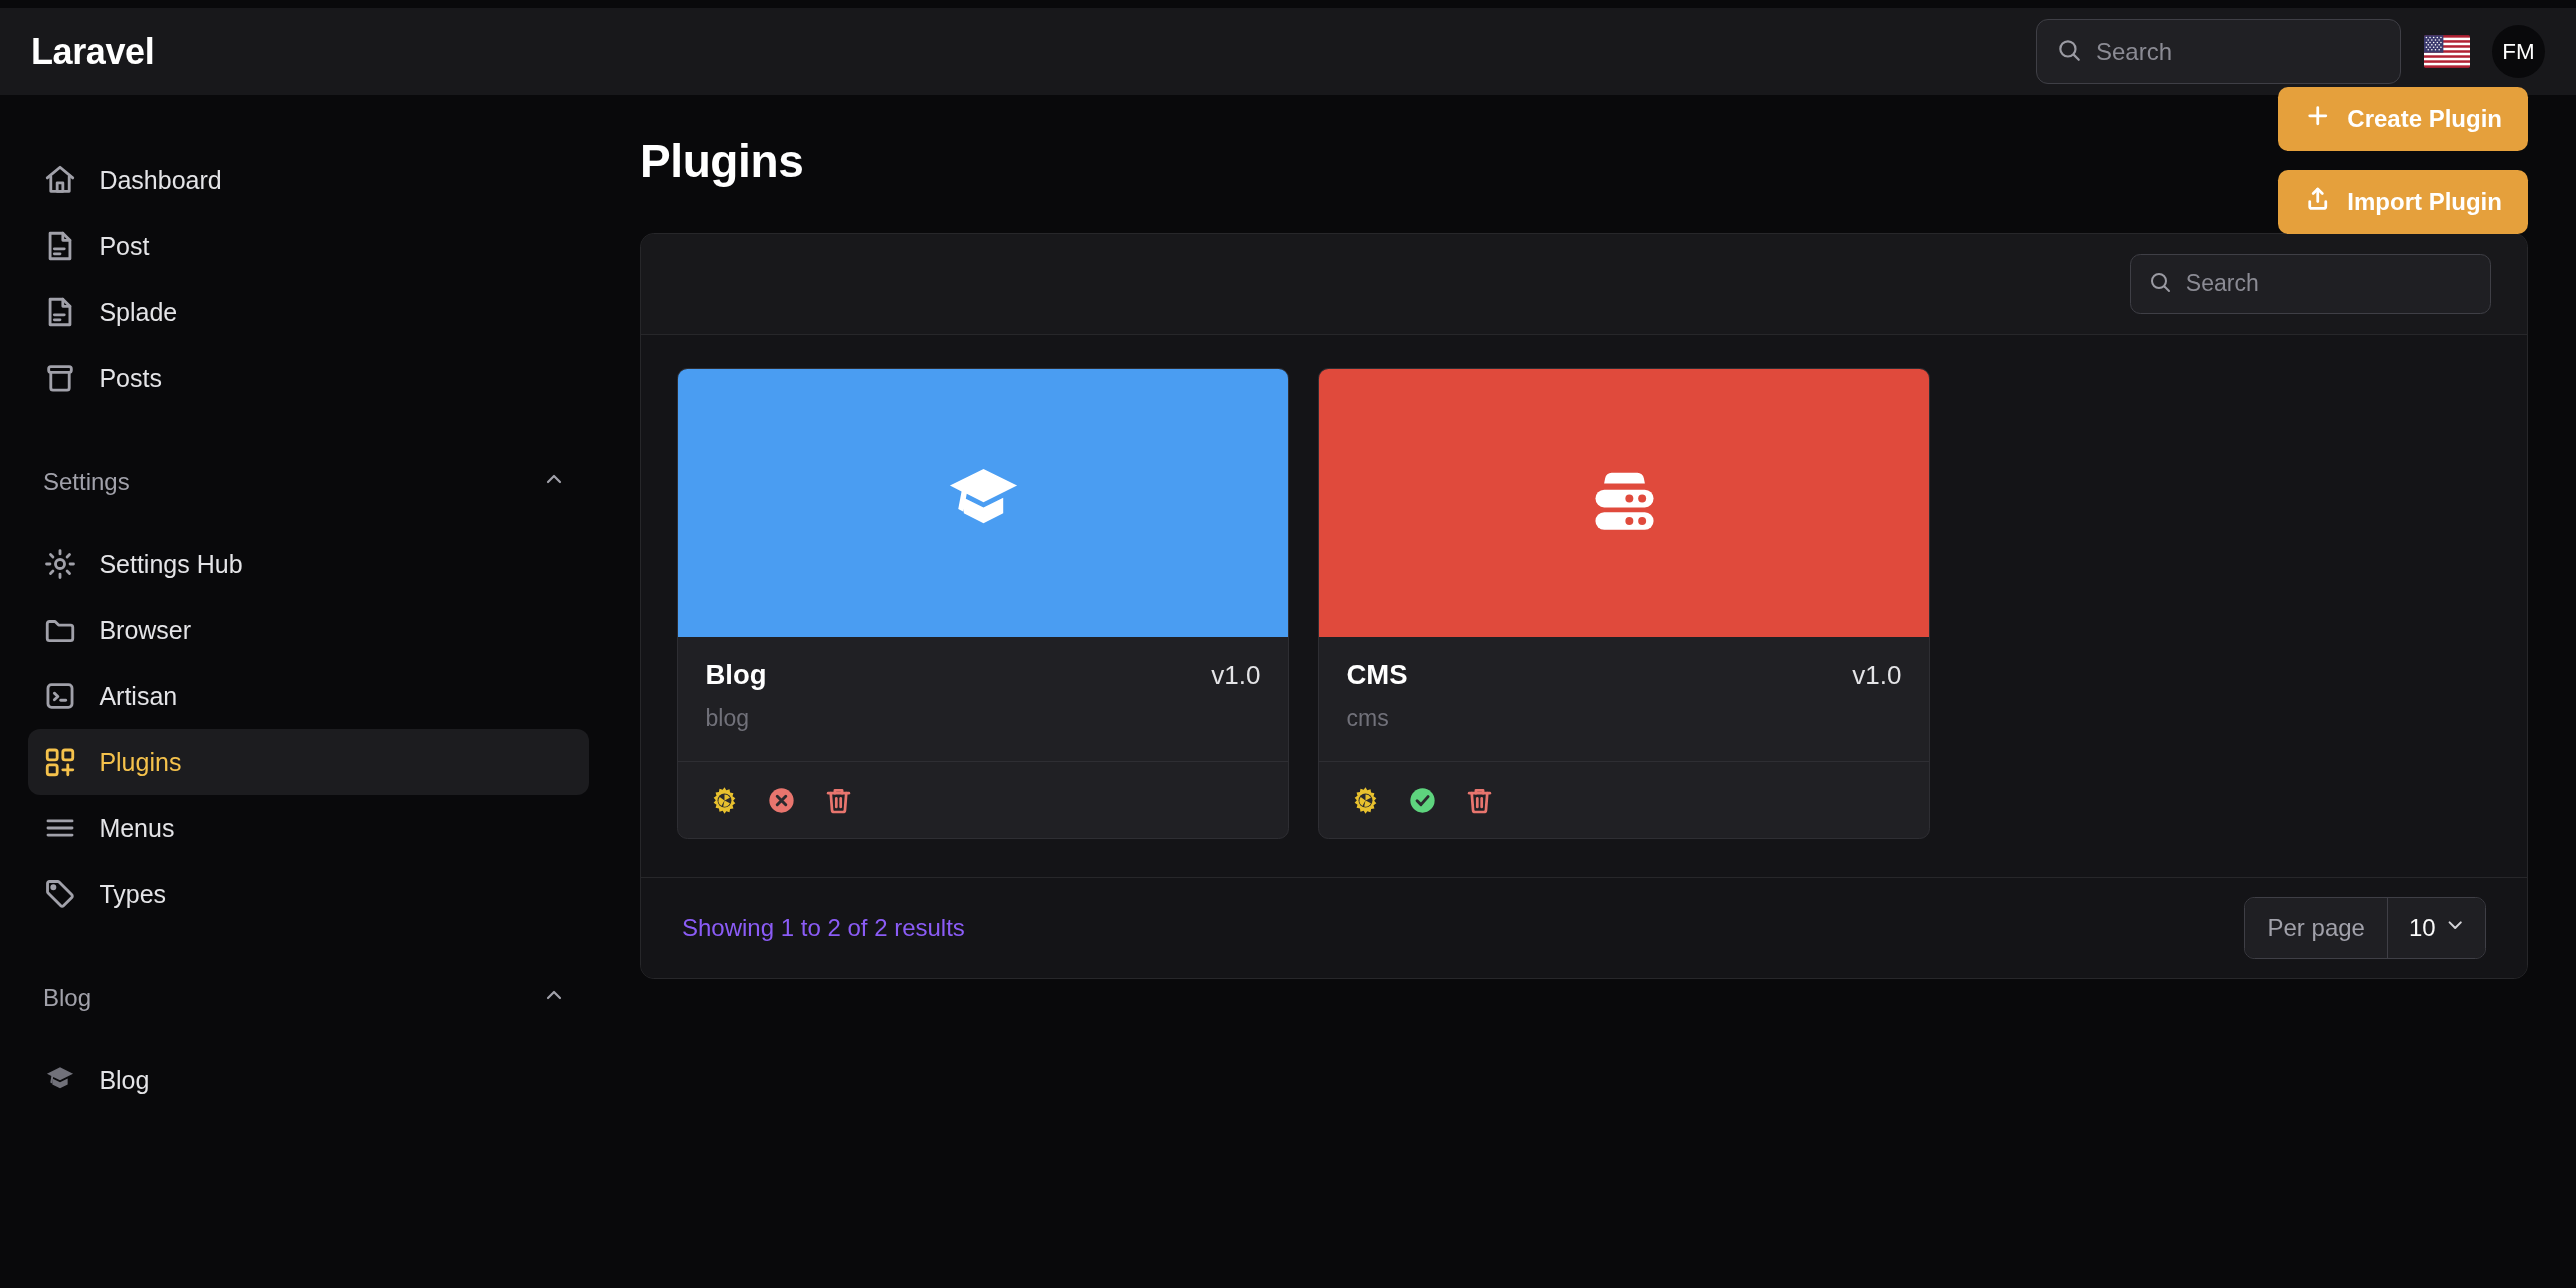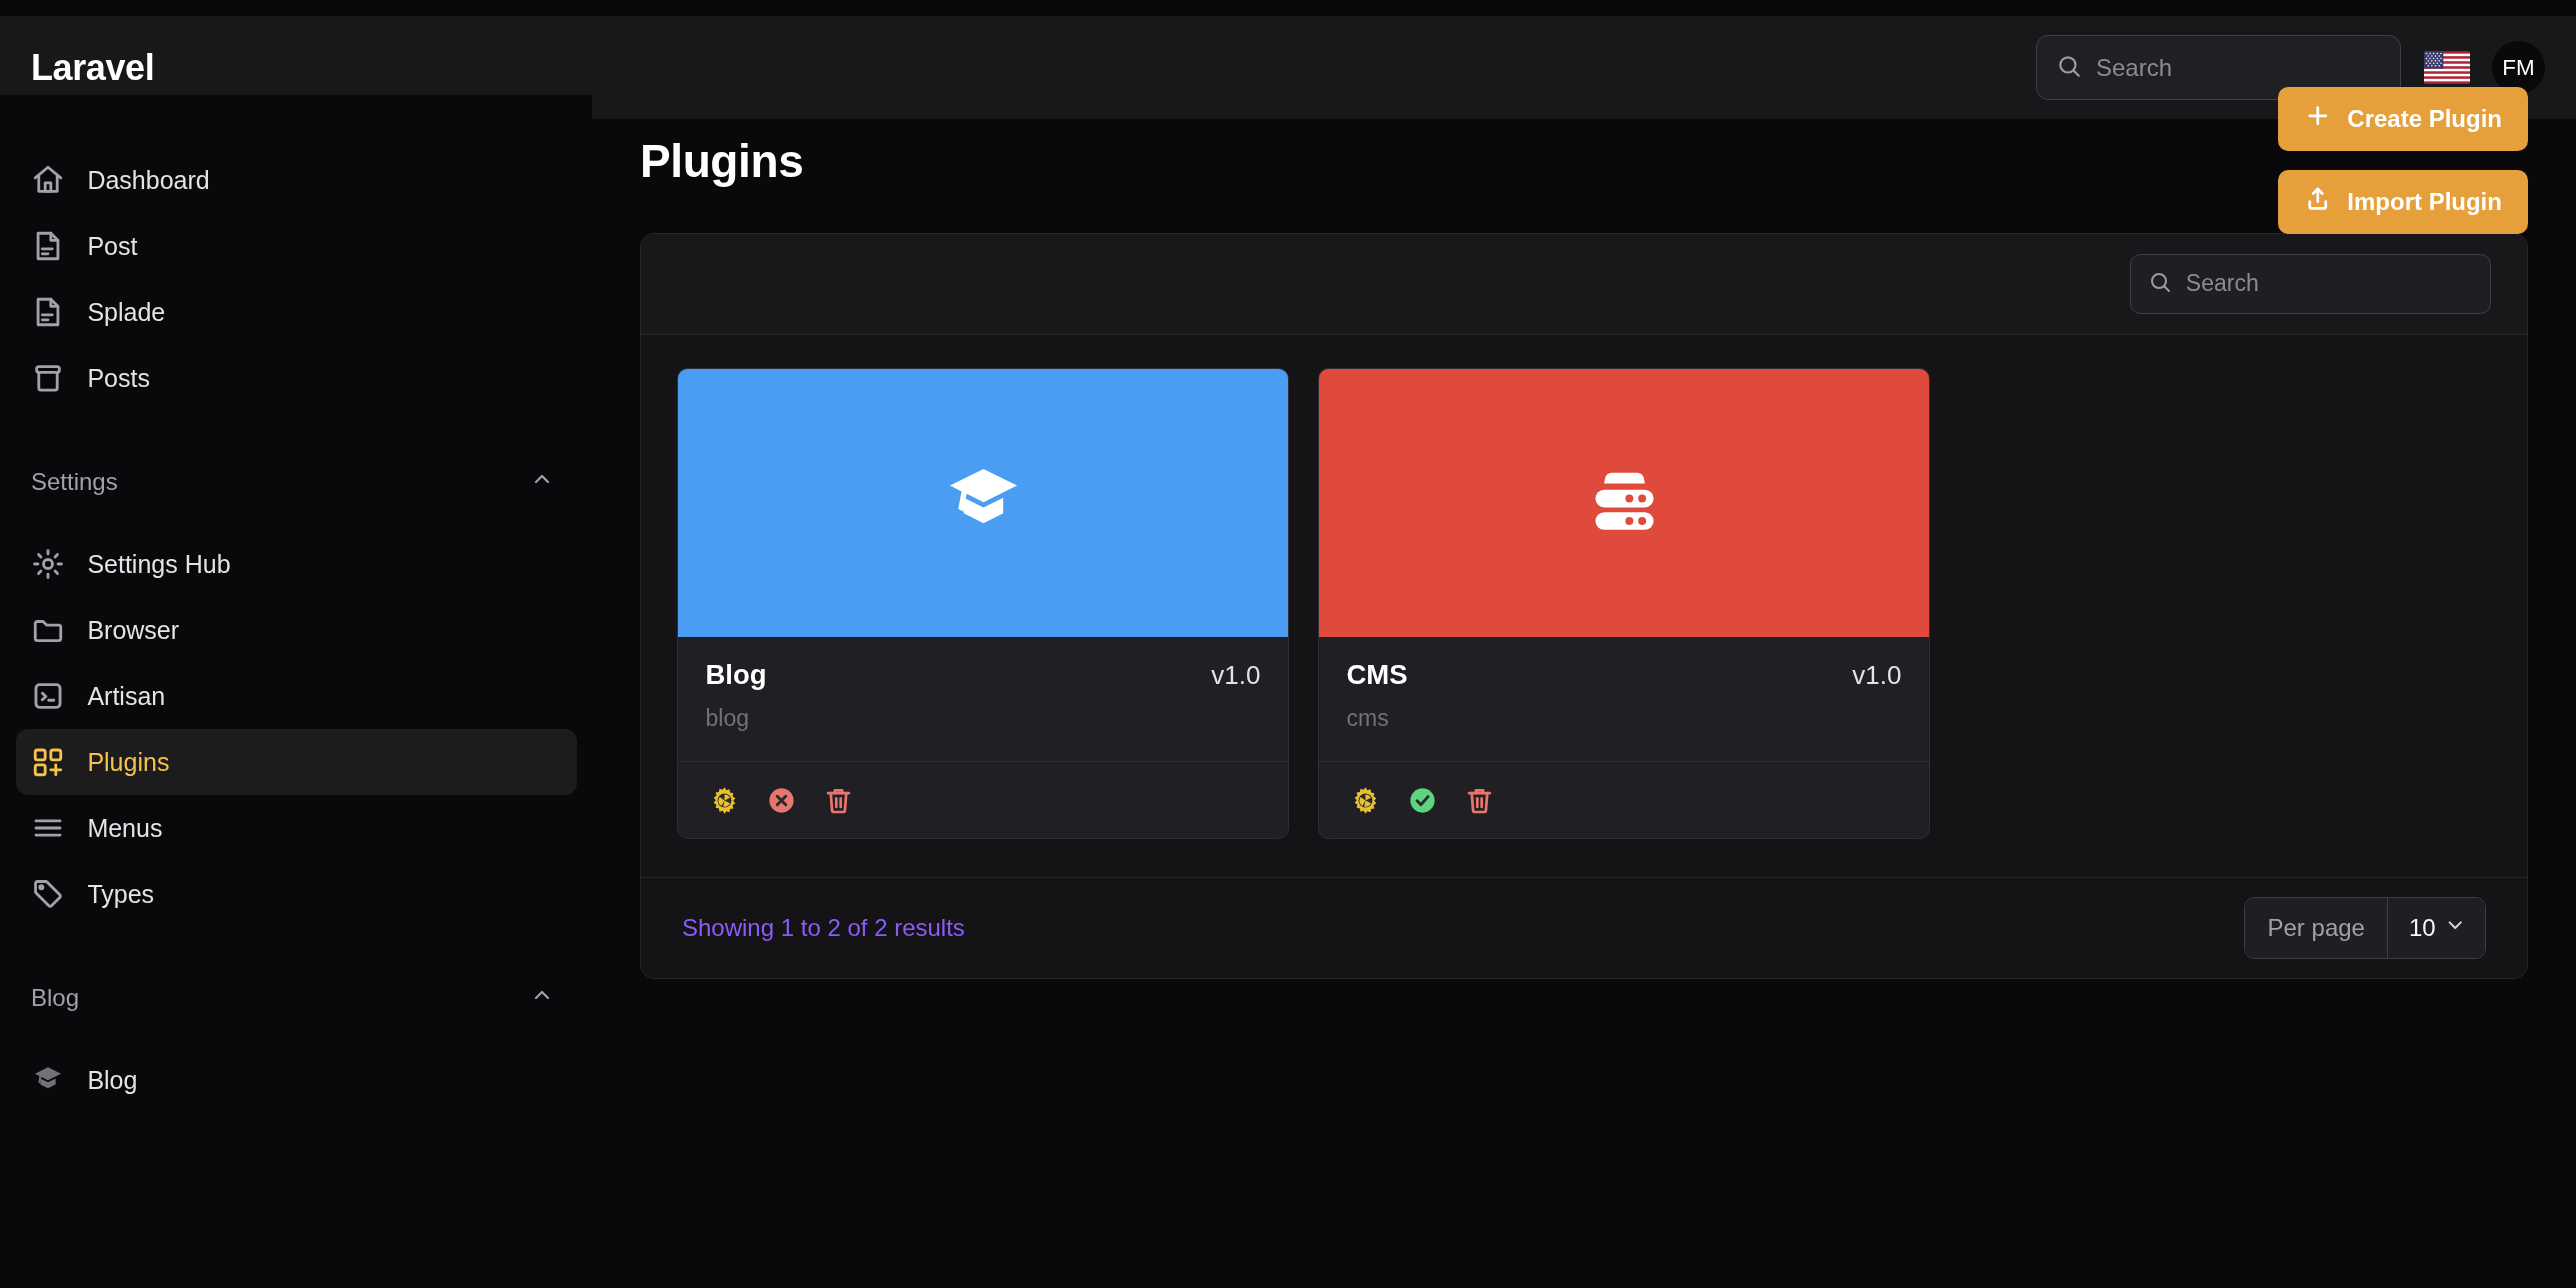--- a/index.html
+++ b/index.html
@@ -5,22 +5,22 @@
   * { box-sizing: border-box; margin: 0; padding: 0; }
   html, body {
     width: 2576px; height: 1288px;
     background: #09090b;
     font-family: "Liberation Sans", sans-serif;
     overflow: hidden;
   }
 
   
   .topbar {
-    position: absolute; top: 16px; left: 0;
-    width: 2576px; height: 103px;
+    position: absolute; top: 8px; left: 0;
+    width: 2576px; height: 87px;
     background: #18181b;
     display: flex; align-items: center;
   }
   .brand {
     margin-left: 31px;
     color: #ffffff;
     font-size: 36px; font-weight: 700;
     letter-spacing: -0.4px;
   }
   .topbar-right {
@@ -46,21 +46,21 @@
 
   .avatar {
     width: 53px; height: 53px; border-radius: 50%;
     background: #09090b;
     display: flex; align-items: center; justify-content: center;
     color: #fff; font-size: 22.4px; font-weight: 400;
   }
 
   
   .sidebar {
-    position: absolute; top: 95px; left: 0;
+    position: absolute; top: 95px; left: 12px;
     width: 592px; height: 1193px;
     background: #09090b;
     padding-top: 52px;
   }
   .nav-item {
     display: flex; align-items: center;
     height: 66px;
     margin: 0 15.5px;
     padding-left: 15.5px;
     border-radius: 12px;

